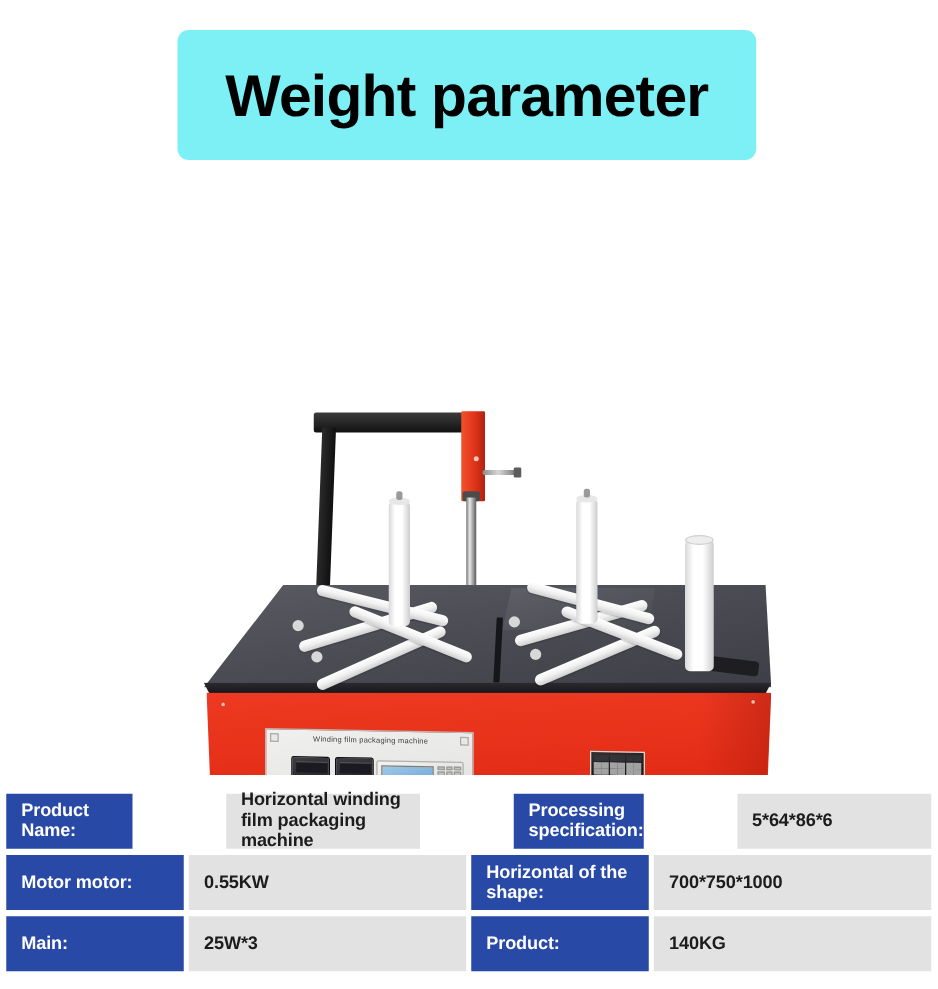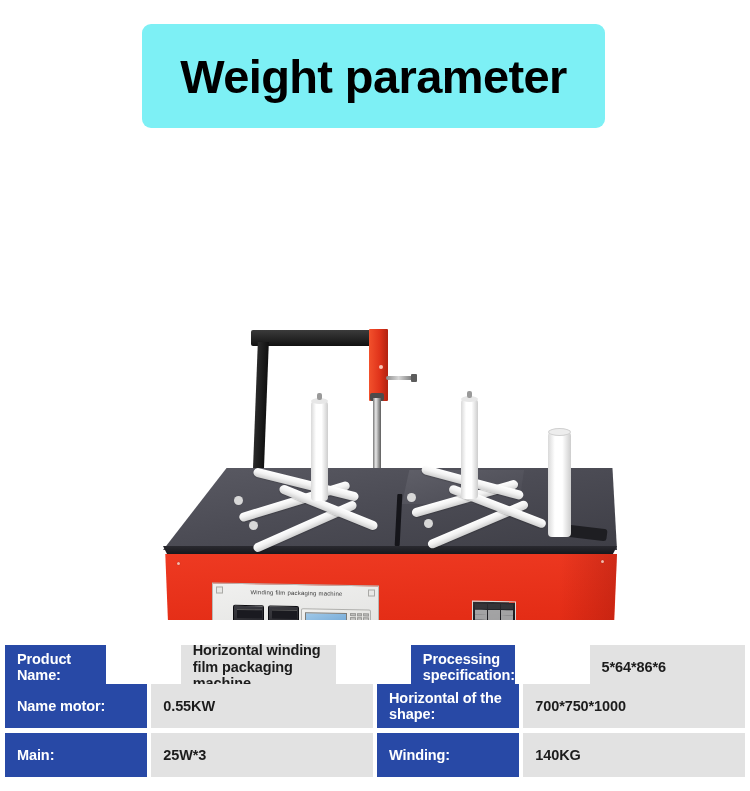--- a/index.html
+++ b/index.html
@@ -366,21 +366,21 @@
     width: 750px;
     height: 155px;
   }
   .srow {
     position: absolute;
     left: 5px;
     width: 740px;
     height: 44px;
     display: flex;
   }
-  .srow.r1 { top: 15px; gap: 36px; }
+  .srow.r1 { top: 5px; gap: 36px; }
   .srow.r2 { top: 54px; }
   .srow.r3 { top: 103px; }
 
   .cell-label {
     width: 143px;
     background: #2849a6;
     color: #ffffff;
     font-size: 14.5px;
     font-weight: bold;
     display: flex;
@@ -524,32 +524,32 @@
     <div class="cell-label">Product Name:</div>
     <div class="gap"></div>
     <div class="cell-value">Horizontal winding film packaging machine</div>
     <div class="gap-mid"></div>
     <div class="cell-label">Processing specification:</div>
     <div class="gap"></div>
     <div class="cell-value">5*64*86*6</div>
   </div>
 
   <div class="srow r2">
-    <div class="cell-label">Name motor:</div>
+    <div class="cell-label">Motor motor:</div>
     <div class="gap"></div>
     <div class="cell-value">0.55KW</div>
     <div class="gap-mid"></div>
     <div class="cell-label">Horizontal of the shape:</div>
     <div class="gap"></div>
     <div class="cell-value">700*750*1000</div>
   </div>
 
   <div class="srow r3">
     <div class="cell-label">Main:</div>
     <div class="gap"></div>
     <div class="cell-value">25W*3</div>
     <div class="gap-mid"></div>
-    <div class="cell-label">Winding:</div>
+    <div class="cell-label">Product:</div>
     <div class="gap"></div>
     <div class="cell-value">140KG</div>
   </div>
 
 </div>
 
 </body></html>

